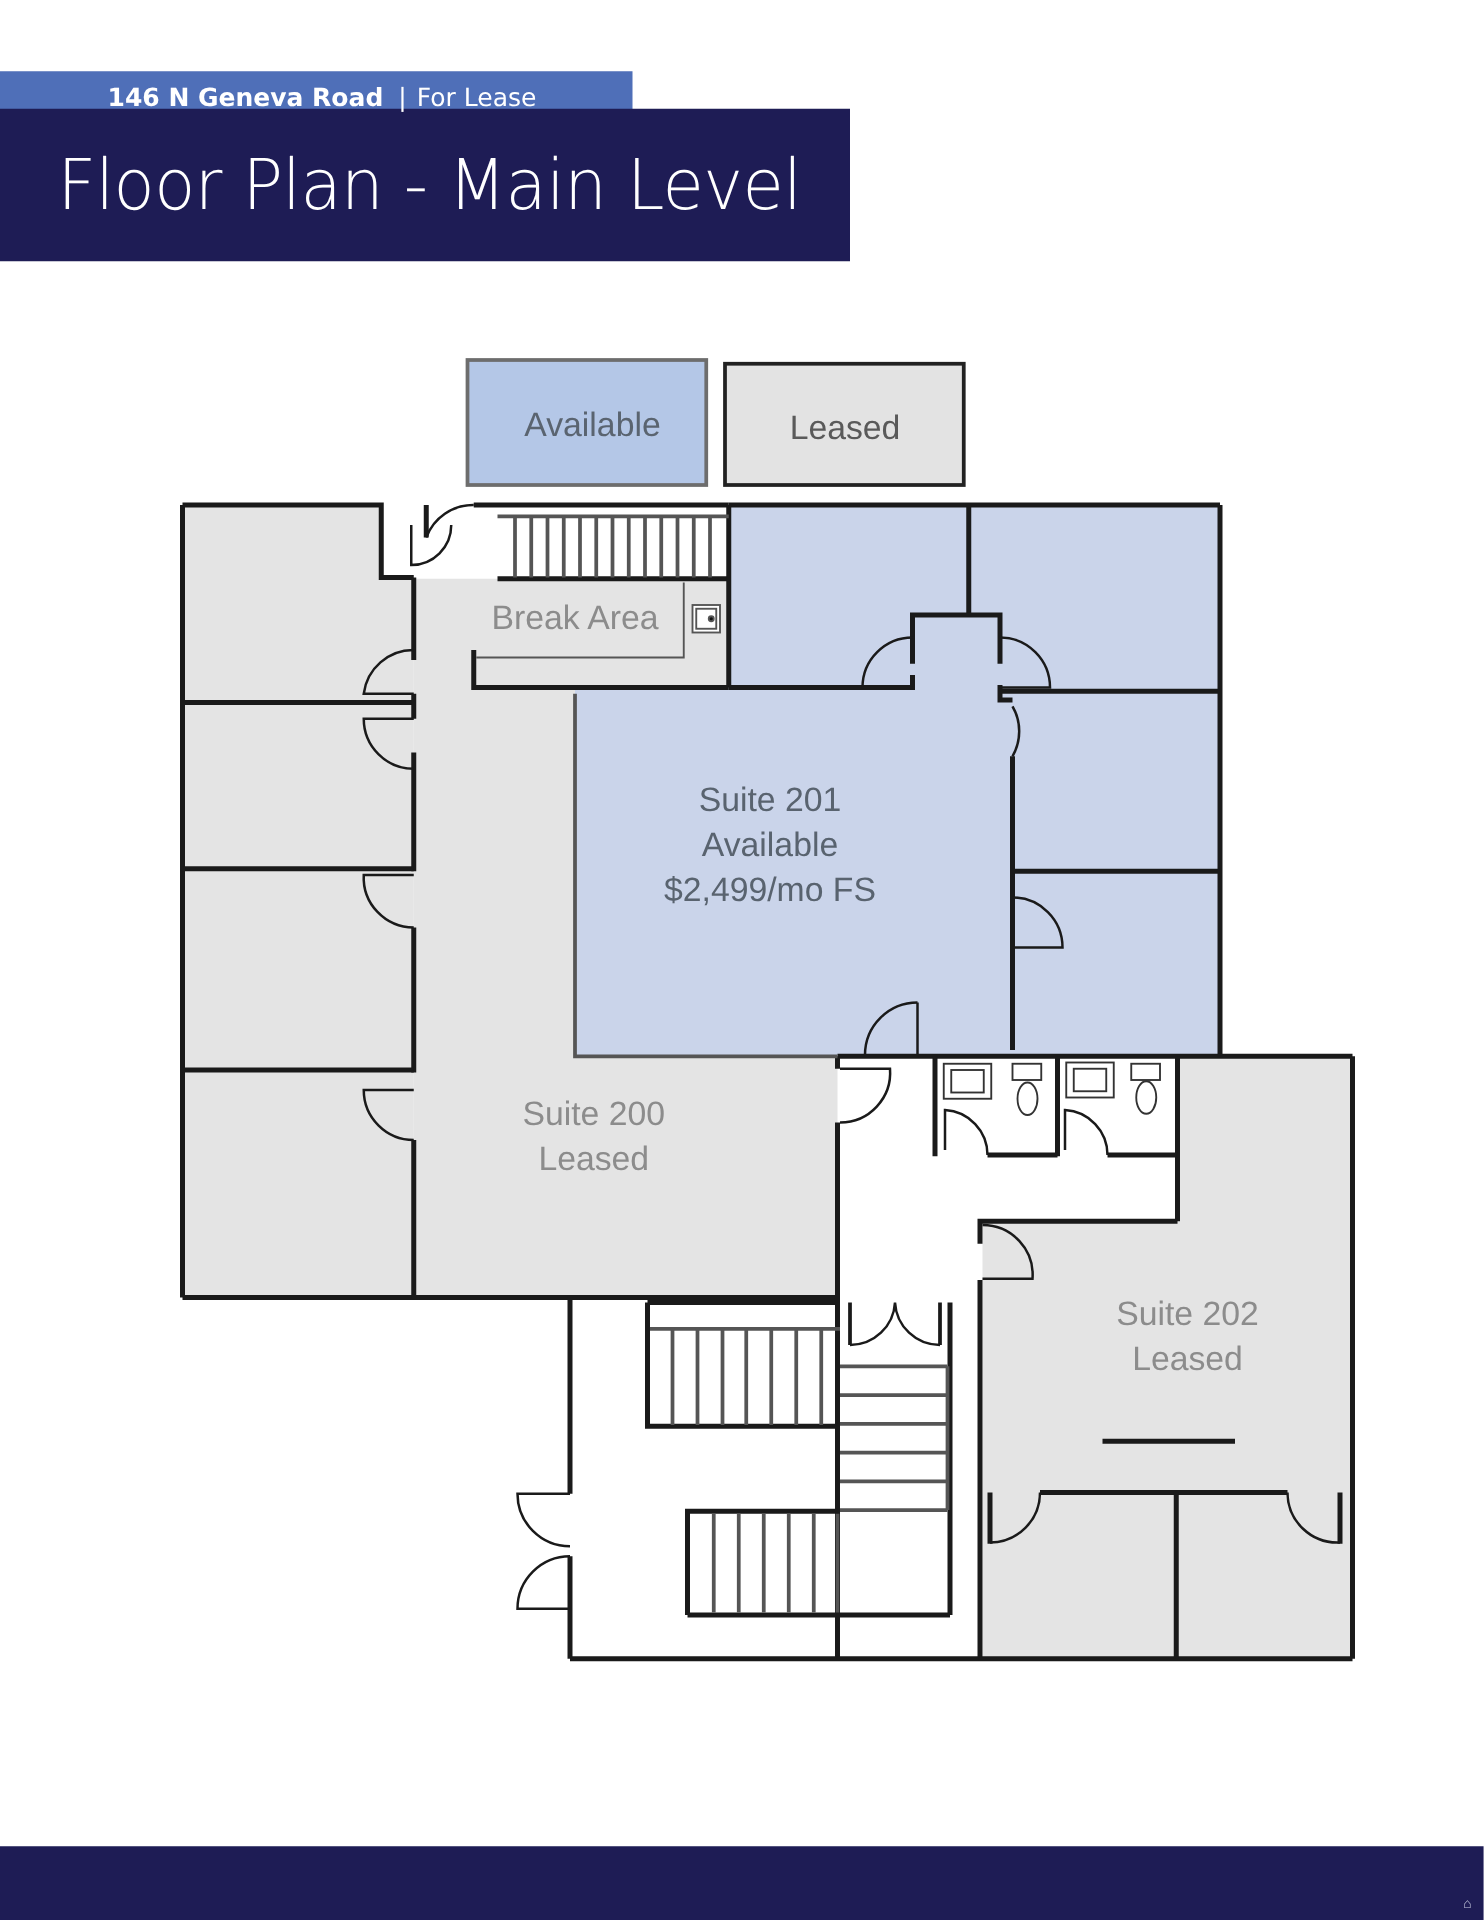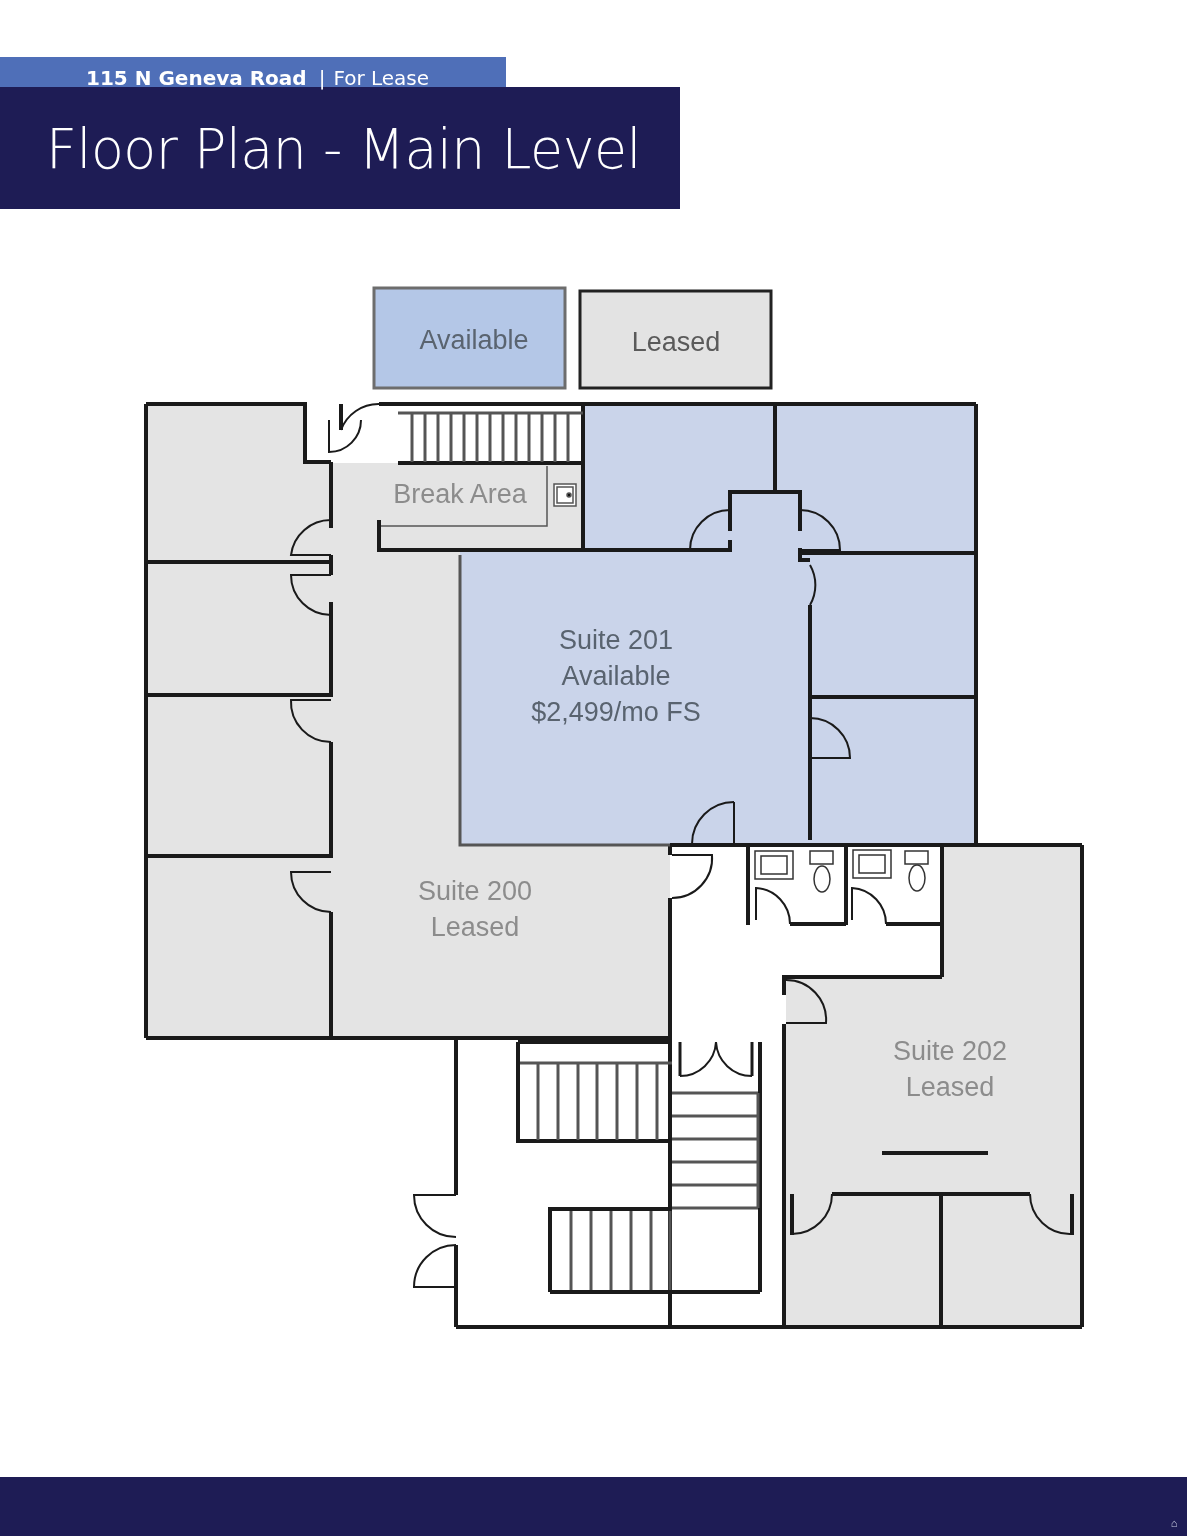--- a/index.html
+++ b/index.html
@@ -17,21 +17,21 @@
   .lbl { font-family: "Liberation Sans", sans-serif; font-size: 27px; text-anchor: middle; }
   .lbl-avail { fill: #59636f; }
   .lbl-leased { fill: #8c8c8c; }
 </style>
 </head>
 <body>
 
 <div class="top-band"></div>
 <div class="title-band"></div>
 <div class="subtitle">
-  <span class="addr">115  N Geneva Road</span><span class="sep">|</span><span class="lease">For Lease</span>
+  <span class="addr">146  N Geneva Road</span><span class="sep">|</span><span class="lease">For Lease</span>
 </div>
 <div class="title">Floor Plan - Main Level</div>
 
 <svg class="plan" width="1187" height="1536" viewBox="0 0 1187 1536">
 
   <g>
     <rect x="374" y="288" width="191" height="100" fill="#b4c7e7" stroke="#6d6d6d" stroke-width="3"></rect>
     <text class="lbl" x="474" y="349" fill="#5a6470" style="fill:#5a6470">Available</text>
     <rect x="580" y="291" width="191" height="97" fill="#e3e3e3" stroke="#222" stroke-width="3"></rect>
     <text class="lbl" x="676" y="351" style="fill:#5a5a5a">Leased</text>

